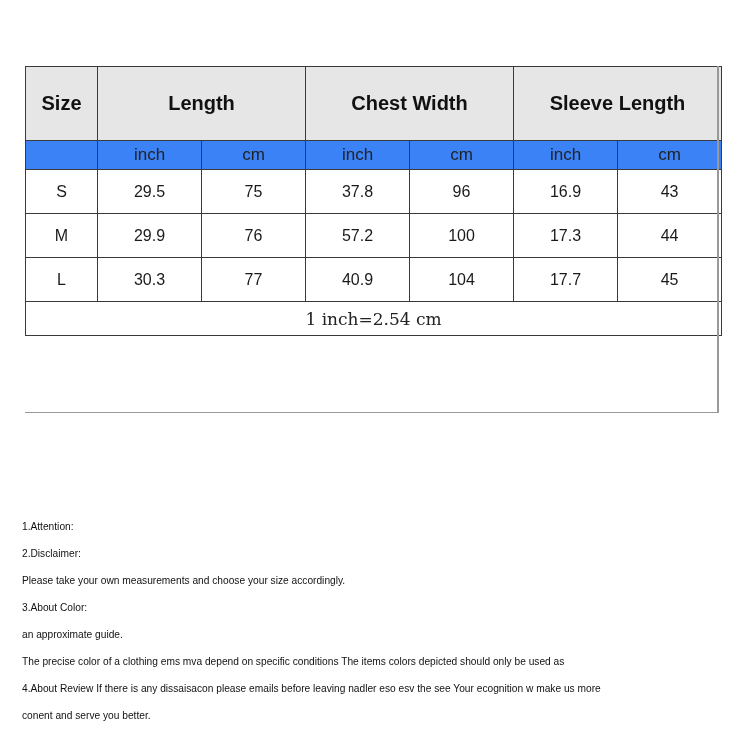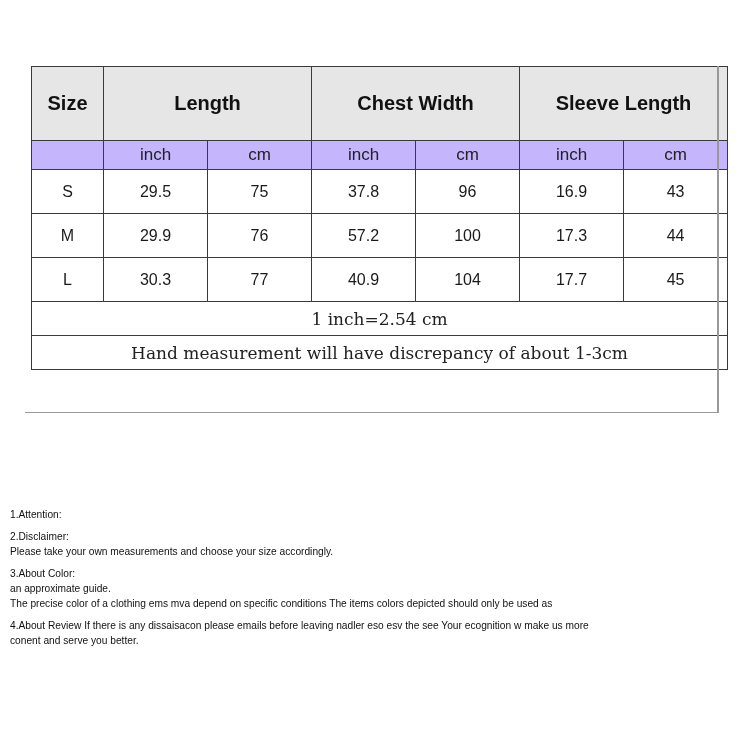--- a/index.html
+++ b/index.html
@@ -1,28 +1,28 @@
 <!DOCTYPE html>
 <html><head>
 <meta charset="utf-8">
 <style>
   html, body { margin:0; padding:0; background:#ffffff; }
   body { width:750px; height:750px; position:relative; overflow:hidden; font-family:"Liberation Sans", sans-serif; color:#111; }
-  .size-table { position:absolute; left:31px; top:66px; width:695px; border-collapse:collapse; table-layout:fixed; }
+  .size-table { position:absolute; left:25px; top:66px; width:695px; border-collapse:collapse; table-layout:fixed; }
   .size-table td, .size-table th { border:1px solid #3a3a3a; text-align:center; padding:0; }
   .size-table col.c-size { width:72px; }
   .size-table col.c-n { width:104px; }
   .hdr th { background:#e6e6e6; height:73px; font-weight:bold; font-size:20px; color:#111; }
-  .sub td { background:#c4b5fd; height:28px; font-size:17px; color:#222; }
+  .sub td { background:#3b82f6; height:28px; font-size:17px; color:#222; }
   .row td { height:43px; font-size:16px; color:#1a1a1a; }
   .note td { height:33px; font-family:"DejaVu Serif", serif; font-size:17px; color:#222; }
   .outer { position:absolute; left:25px; top:66px; width:694px; height:347px; border-right:2px solid #999; border-bottom:1px solid #999; pointer-events:none; box-sizing:border-box; }
   .notes { position:absolute; left:10px; top:507px; width:735px; font-size:10.2px; line-height:15px; color:#111; }
   .notes .sec { margin-bottom:7px; }
-  .notes p { margin:0; }
+  .notes p { margin:12px; }
 </style>
 </head>
 <body>
 
 <table class="size-table">
   <colgroup>
     <col class="c-size">
       <col class="c-n">
       <col class="c-n">
       <col class="c-n">
@@ -69,23 +69,20 @@
     <td>30.3</td>
     <td>77</td>
     <td>40.9</td>
     <td>104</td>
     <td>17.7</td>
     <td>45</td>
   </tr>
   <tr class="note">
     <td colspan="7">1 inch=2.54 cm</td>
   </tr>
-  <tr class="note">
-    <td colspan="7">Hand measurement will have discrepancy of about 1-3cm</td>
-  </tr>
 </tbody>
   </table>
 <div class="outer"></div>
 
 <div class="notes">
   <div class="sec">
     <p>1.Attention:</p>
   </div>
   <div class="sec">
     <p>2.Disclaimer:</p>

